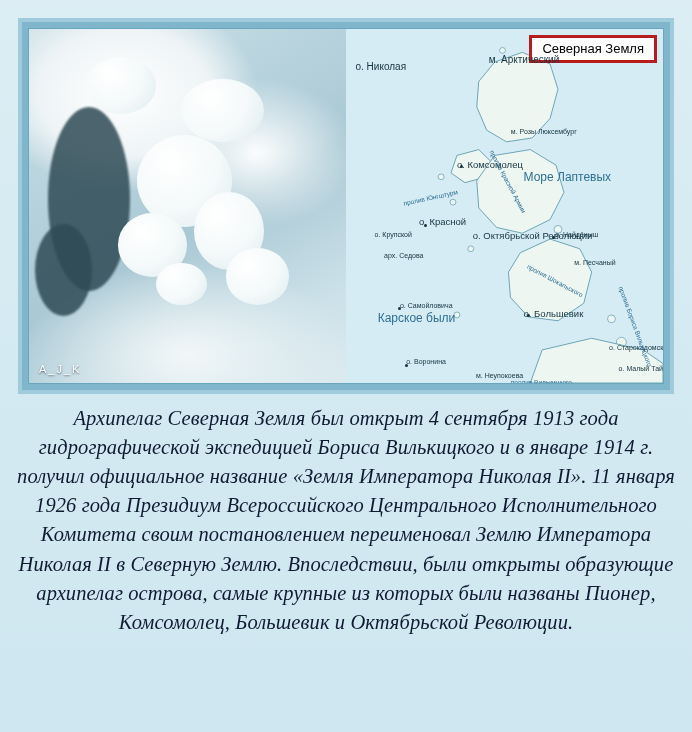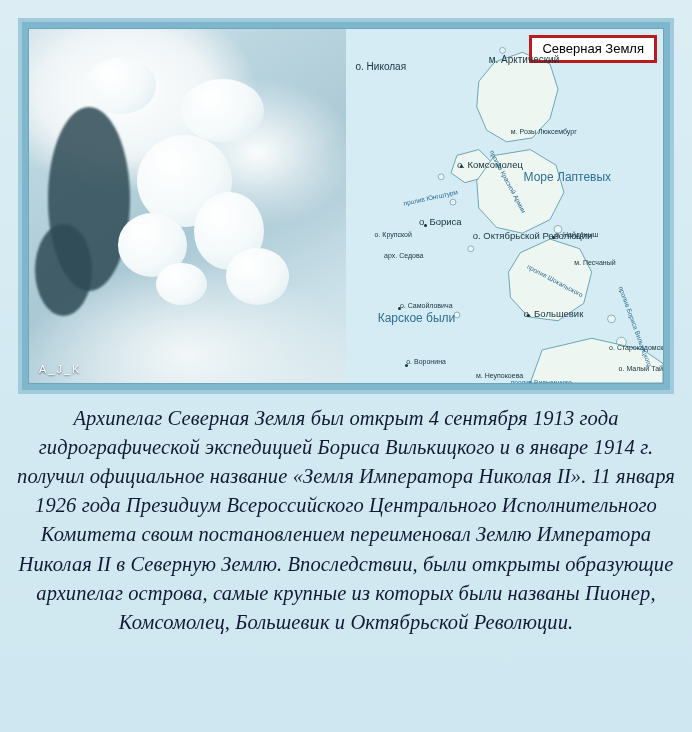--- a/index.html
+++ b/index.html
@@ -188,21 +188,21 @@
 
           <path d="M198 330 L248 318 L300 330 L320 344 L320 364 L186 364 Z" fill="#eef6f2" stroke="#6aa3b5" stroke-width="1"></path>
         </svg>
 
         <div id="map-title">Северная Земля</div>
 
         <div class="mlabel sea" style="left:56%;top:40%;">Море Лаптевых</div>
         <div class="mlabel sea" style="left:10%;top:80%;">Карское были</div>
 
         <div class="mlabel isl" style="left:35%;top:37%;">о. Комсомолец</div>
-        <div class="mlabel isl" style="left:23%;top:53%;">о. Бориса</div>
+        <div class="mlabel isl" style="left:23%;top:53%;">о. Красной</div>
         <div class="mlabel isl" style="left:40%;top:57%;width:68px;text-align:center;">о. Октябрьской Революции</div>
         <div class="mlabel isl" style="left:56%;top:79%;text-align:center;">о. Большевик</div>
 
         <div class="mlabel small" style="left:3%;top:9%;">о. Николая</div>
         <div class="mlabel small" style="left:45%;top:7%;">м. Арктический</div>
         <div class="mlabel tiny" style="left:52%;top:28%;">м. Розы Люксембург</div>
         <div class="mlabel tiny" style="left:9%;top:57%;">о. Крупской</div>
         <div class="mlabel tiny" style="left:66%;top:57%;">о. Найдёныш</div>
         <div class="mlabel tiny" style="left:72%;top:65%;">м. Песчаный</div>
         <div class="mlabel tiny" style="left:12%;top:63%;">арх. Седова</div>

